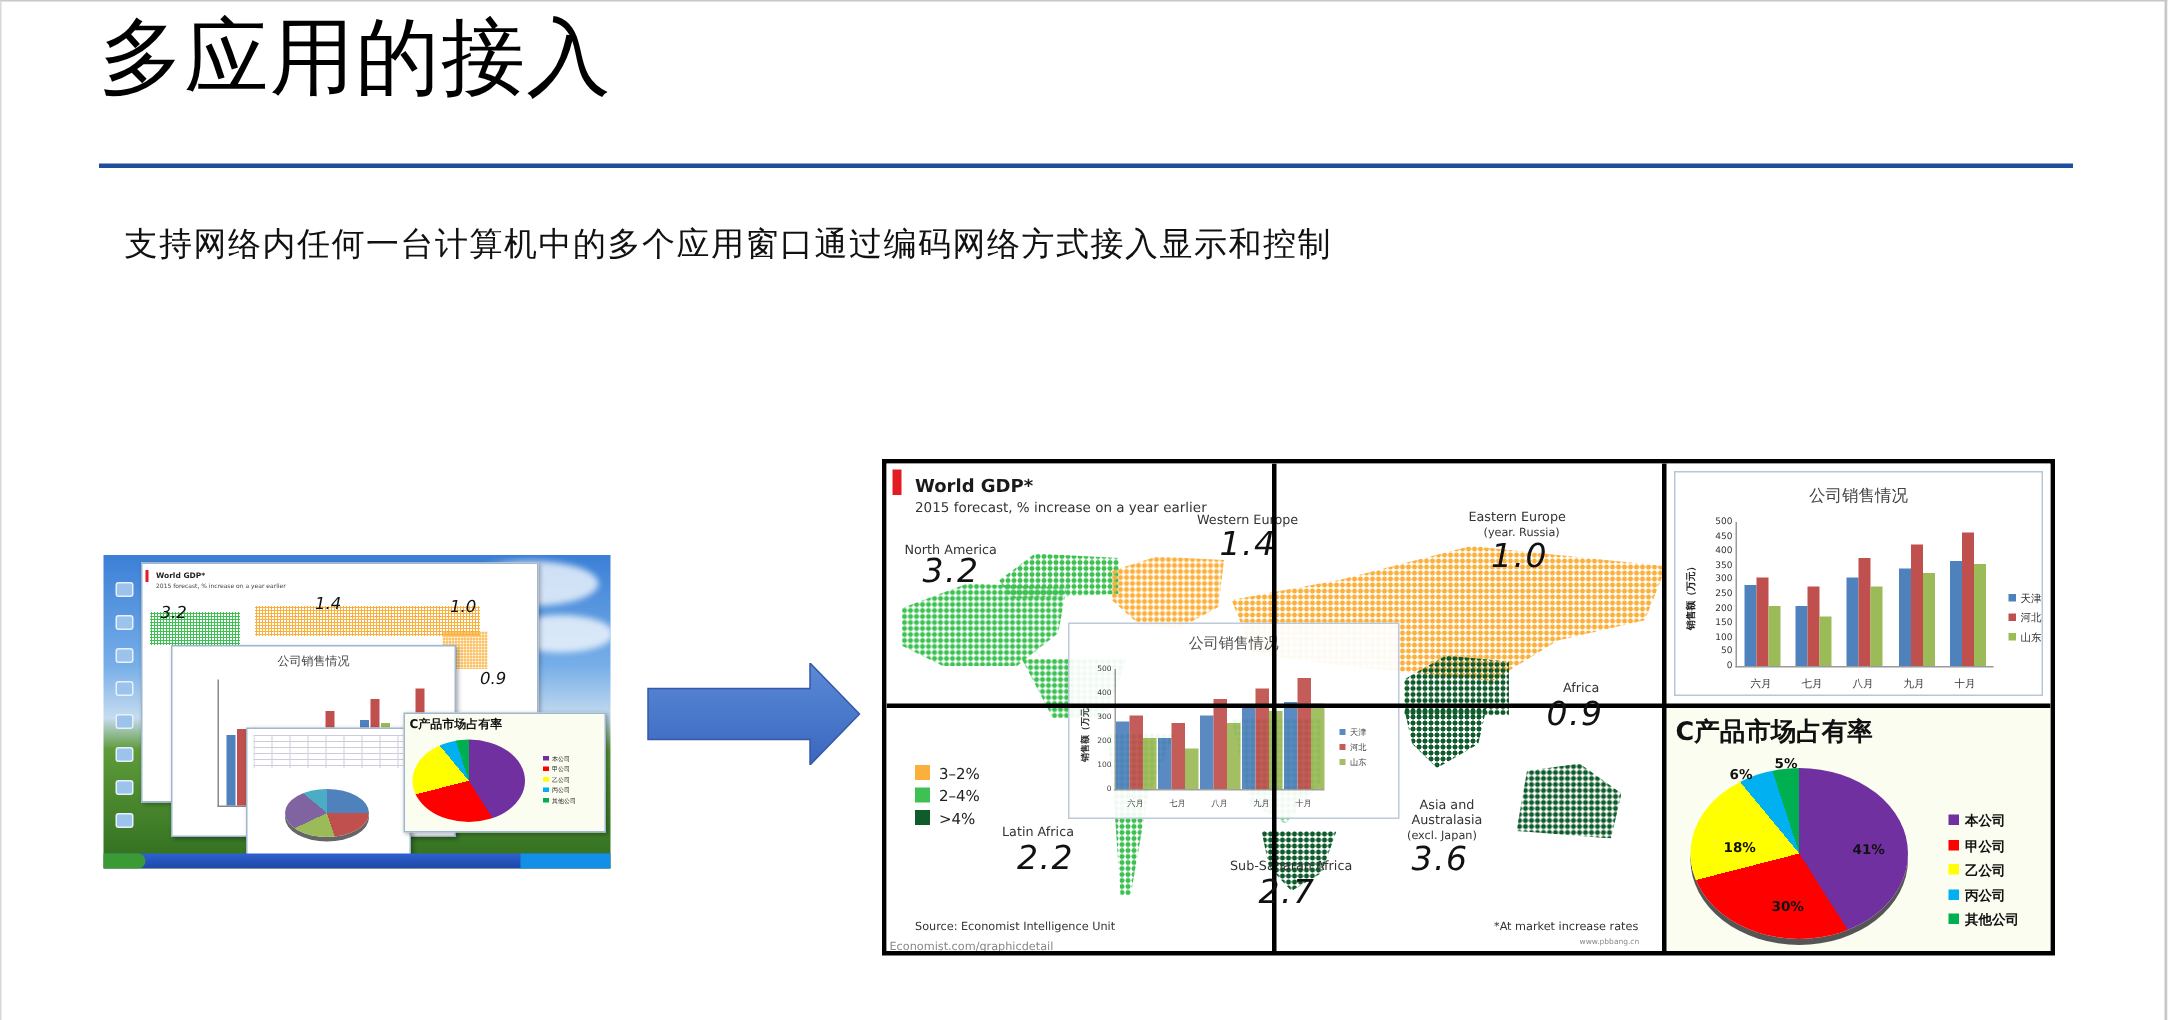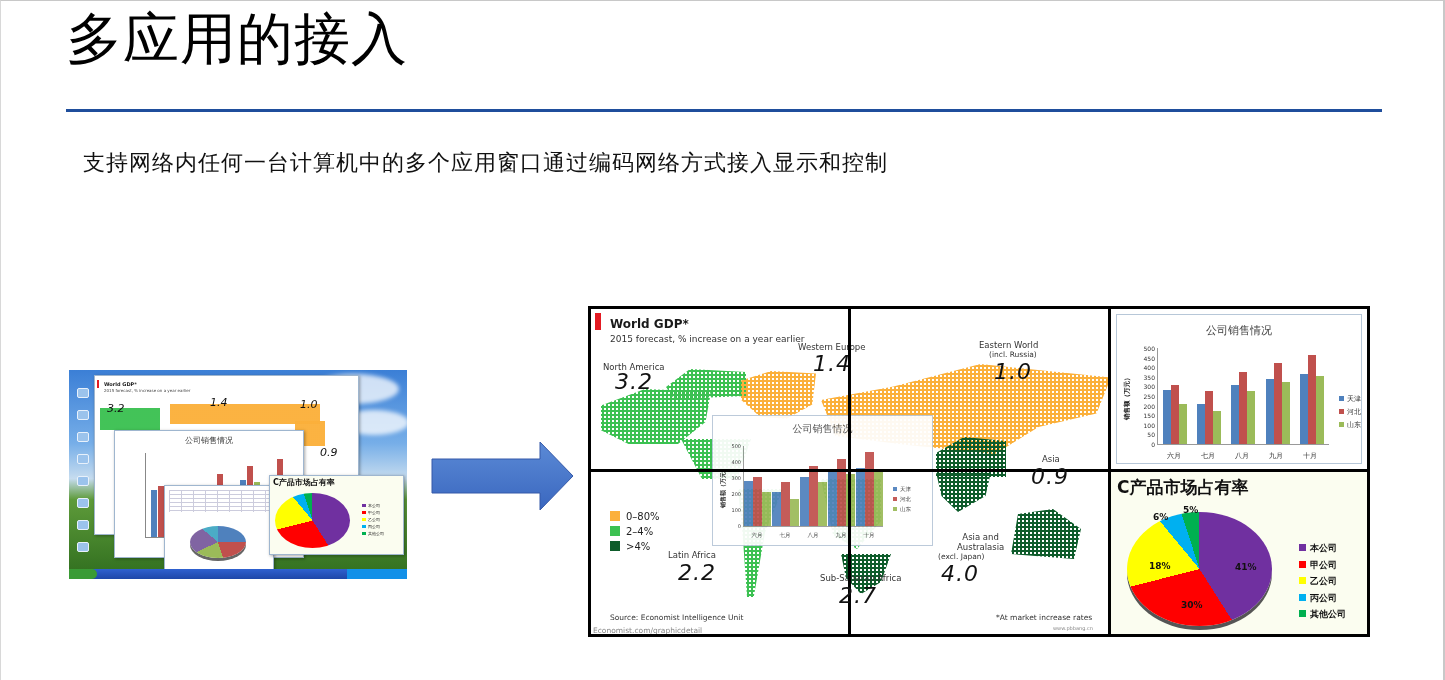--- a/index.html
+++ b/index.html
@@ -229,40 +229,40 @@
     <div class="dots dark" style="left:420px;top:200px;width:70px;height:50px;clip-path:polygon(10% 10%,60% 0,100% 40%,90% 100%,0 90%);"></div>
     <div class="dots dark" style="left:250px;top:245px;width:50px;height:40px;clip-path:polygon(0 0,100% 0,80% 70%,40% 100%,10% 60%);"></div>
     <div class="dots green" style="left:230px;top:170px;width:60px;height:70px;clip-path:polygon(0 0,100% 0,100% 60%,60% 100%,20% 80%);"></div>
 
     <div class="region-label" style="left:12px;top:53px;">North America</div>
     <div class="region-value" style="left:24px;top:60px;">3.2</div>
 
     <div class="region-label" style="left:207px;top:33px;">Western Europe</div>
     <div class="region-value" style="left:222px;top:42px;">1.4</div>
 
-    <div class="region-label" style="left:388px;top:31px;">Eastern World</div>
-    <div class="region-label" style="left:398px;top:41px;font-size:7.5px;">(incl. Russia)</div>
+    <div class="region-label" style="left:388px;top:31px;">Eastern Europe</div>
+    <div class="region-label" style="left:398px;top:41px;font-size:7.5px;">(year. Russia)</div>
     <div class="region-value" style="left:403px;top:50px;">1.0</div>
 
-    <div class="region-label" style="left:451px;top:145px;">Asia</div>
+    <div class="region-label" style="left:451px;top:145px;">Africa</div>
     <div class="region-value" style="left:440px;top:155px;z-index:25;">0.9</div>
 
     <div class="region-label" style="left:77px;top:241px;">Latin Africa</div>
     <div class="region-value" style="left:87px;top:251px;">2.2</div>
 
     <div class="region-label" style="left:229px;top:264px;">Sub-Saharan Africa</div>
     <div class="region-value" style="left:248px;top:274px;z-index:25;">2.7</div>
 
-    <div class="region-label" style="left:366px;top:223px;white-space:pre;text-align:center;">Asia and
+    <div class="region-label" style="left:350px;top:223px;white-space:pre;text-align:center;">Asia and
 Australasia</div>
     <div class="region-label" style="left:347px;top:243px;font-size:7.5px;">(excl. Japan)</div>
-    <div class="region-value" style="left:350px;top:252px;">4.0</div>
+    <div class="region-value" style="left:350px;top:252px;">3.6</div>
 
     <div class="legend">
-      <div><span class="sw" style="background:#fbb03b"></span><span>0–80%</span></div>
+      <div><span class="sw" style="background:#fbb03b"></span><span>3–2%</span></div>
       <div><span class="sw" style="background:#3cc152"></span><span>2–4%</span></div>
       <div><span class="sw" style="background:#0e5c2b"></span><span>&gt;4%</span></div>
     </div>
 
     <div class="gdp-source">Source: Economist Intelligence Unit</div>
     <div class="gdp-url">Economist.com/graphicdetail</div>
     <div class="gdp-note">*At market increase rates</div>
     <div class="gdp-watermark">www.pbbang.cn</div>
 
     <div class="sales-chart overlay-sales">

